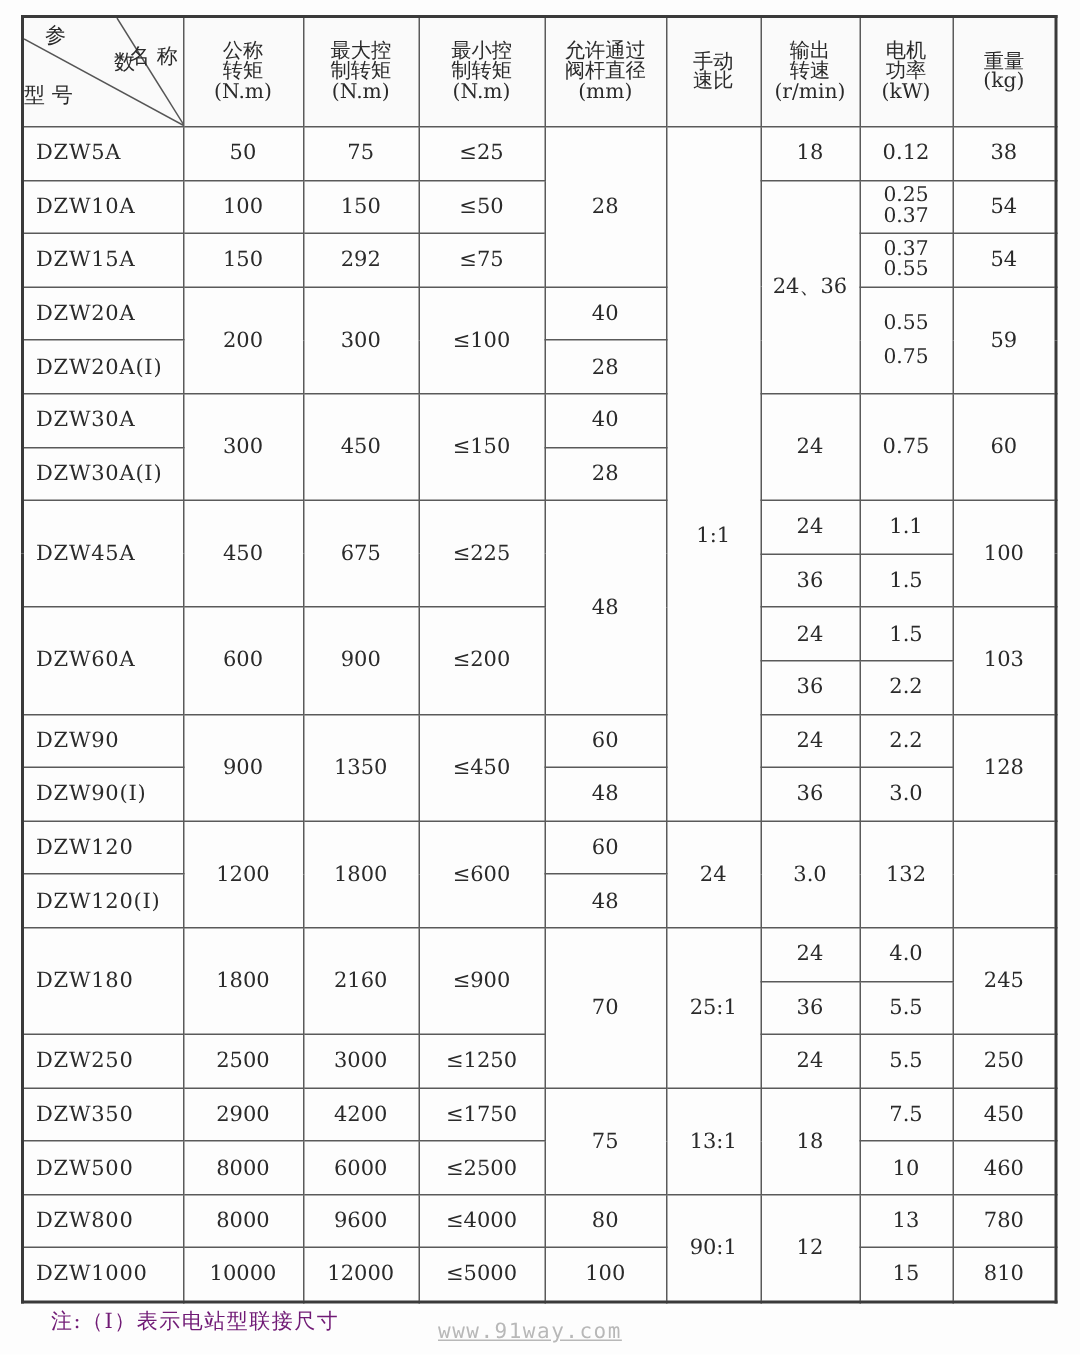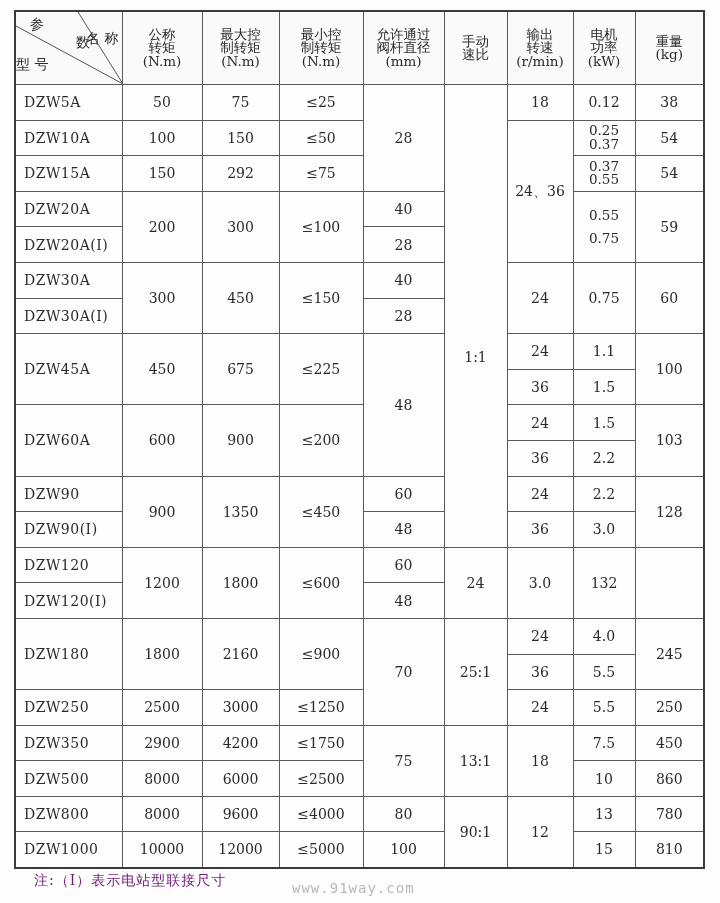--- a/index.html
+++ b/index.html
@@ -12,21 +12,21 @@
                padding:0; font-size:14px; font-weight:normal; line-height:1.15; overflow:hidden; }
   table.spec th { font-size:14px; line-height:1.2; color:#2a2a2a; background:#fafafa; }
   table.spec td.model { text-align:left; padding-left:8px; font-size:14px; letter-spacing:0.5px;margin-top:22px; }
   table.spec tr.u { height:35.6px; }
   .stack { display:block; line-height:1.0; font-size:13.5px; }
   .diag { position:relative; height:72px; }
   .diag svg { position:absolute; left:0; top:0; }
   .diag span { position:absolute; font-size:14px; }
   #note { position:absolute; left:34px; top:872px; font-size:14px; color:#701a75; letter-spacing:1px; }
   #watermark { position:absolute; left:292px; top:880px; font-family:"DejaVu Sans Mono","Liberation Mono",monospace;
-               font-size:14px; color:#b8b8b8; letter-spacing:1px; }
+               font-size:14px; color:#b8b8b8; letter-spacing:1px;text-decoration:underline; }
 </style>
 </head>
 <body>
 
 <div id="sheet">
 <table class="spec">
   <colgroup>
     <col style="width:107px">
         <col style="width:80px">
         <col style="width:77px">
@@ -264,21 +264,21 @@
       <td>7.5</td>
       <td>450</td>
     </tr>
 
     <tr class="u">
       <td class="model">DZW500</td>
       <td>8000</td>
       <td>6000</td>
       <td>≤2500</td>
       <td>10</td>
-      <td>860</td>
+      <td>460</td>
     </tr>
 
     <tr class="u">
       <td class="model">DZW800</td>
       <td>8000</td>
       <td>9600</td>
       <td>≤4000</td>
       <td>80</td>
       <td rowspan="2">90:1</td>
       <td rowspan="2">12</td>

